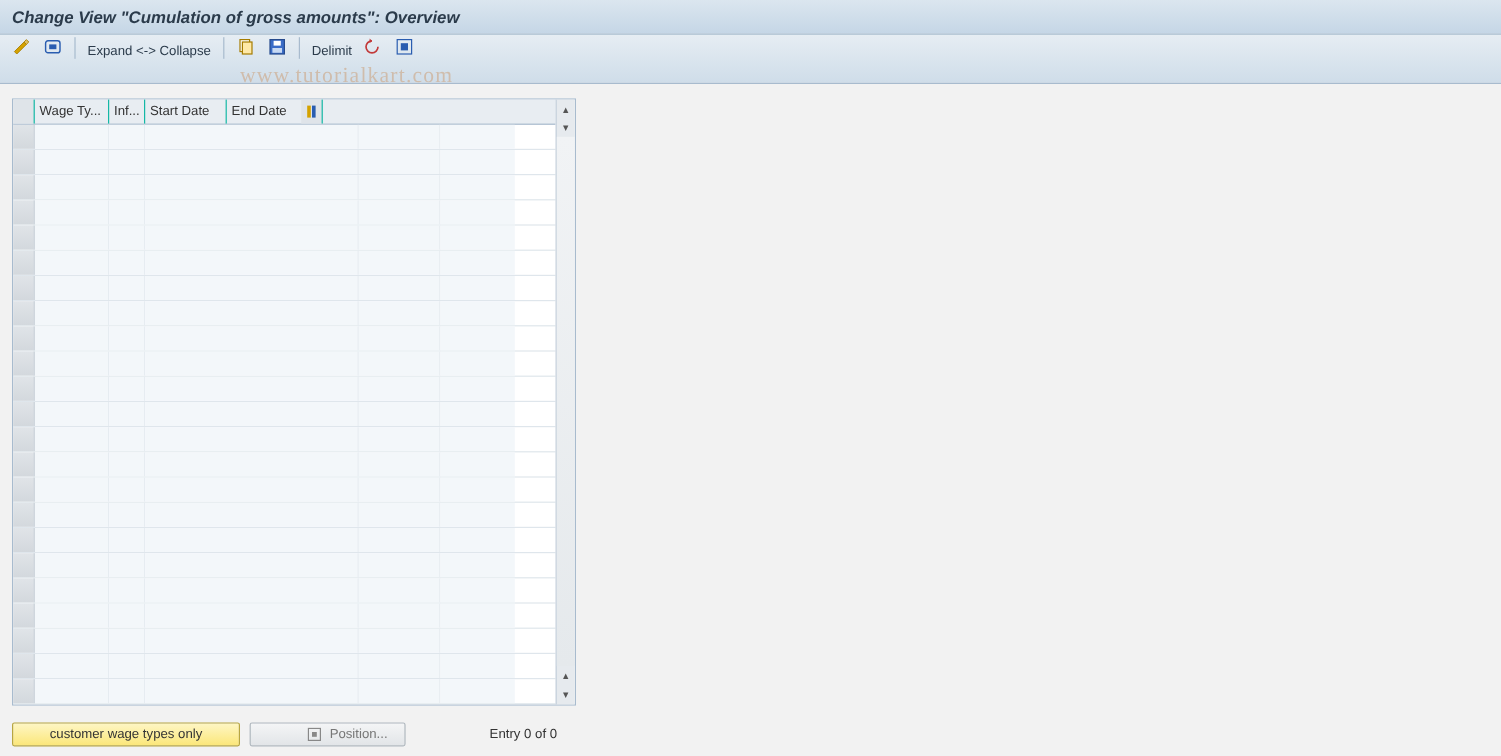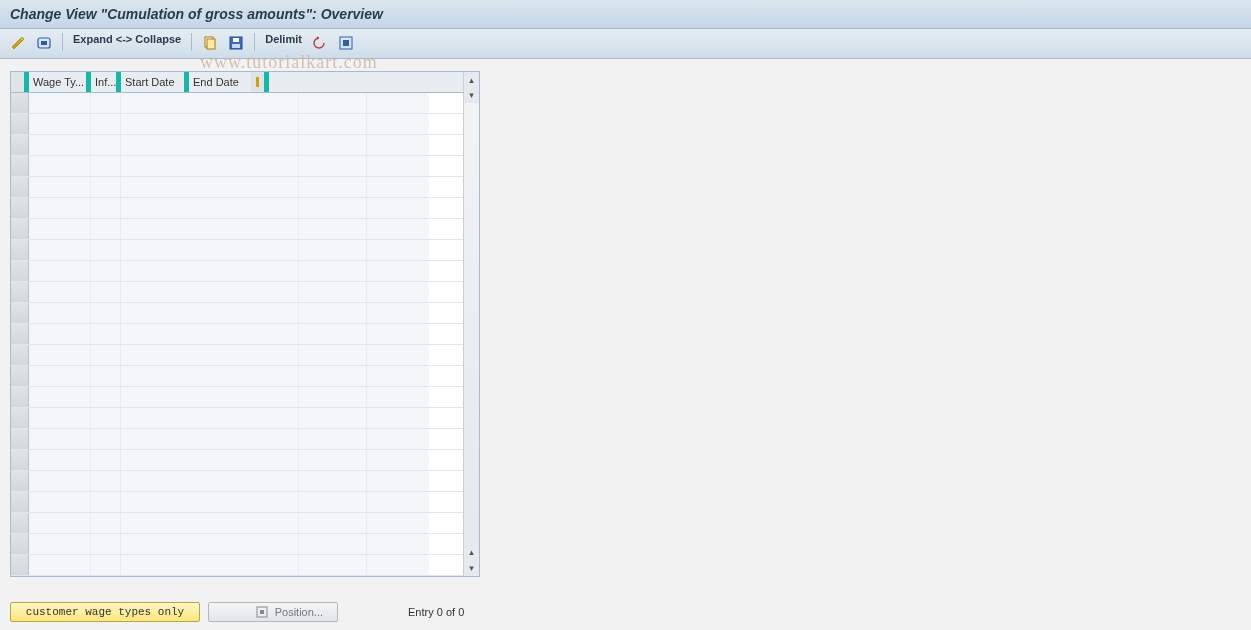--- a/index.html
+++ b/index.html
@@ -20,27 +20,26 @@
     border-bottom: 1px solid #9db5c9;
   }
   .header-title {
     font-style: italic;
     font-weight: bold;
     font-size: 14px;
     color: #2b3b4b;
   }
   .toolbar {
     background: linear-gradient(#e6edf3, #cfdde9);
-    padding: 4px 8px;
-    display: flex;
-    align-items: flex-start;
+    padding: 20px 8px;
+    display: flex;
+    align-items: flex-end;
     gap: 6px;
     border-bottom: 1px solid #a8bbce;
     height: 30px;
-    font-weight: bold;
   }
   .tb-btn {
     display: inline-flex;
     align-items: center;
     justify-content: center;
     width: 20px;
     height: 20px;
     cursor: pointer;
   }
   .tb-text {
@@ -80,21 +79,21 @@
     flex: 1;
   }
   .thead {
     display: flex;
     background: #e8edf2;
     border-bottom: 1px solid #a8bbce;
     height: 21px;
     align-items: center;
   }
   .th {
-    border-right: 5px solid #14b8a6;
+    border-right: 1px solid #14b8a6;
     padding: 3px 4px;
     font-size: 11px;
     color: #333;
     white-space: nowrap;
     overflow: hidden;
     text-overflow: ellipsis;
     height: 100%;
     display: flex;
     align-items: center;
   }
@@ -157,21 +156,20 @@
     border: 1px solid #b8a640;
     border-radius: 2px;
     padding: 3px 14px;
     height: 20px;
     display: flex;
     align-items: center;
     justify-content: center;
     min-width: 190px;
     color: #333;
     cursor: pointer;
-    font-family: Liberation Mono, monospace;
   }
   .btn-gray {
     background: linear-gradient(#f4f5f6,#e2e5e8);
     border: 1px solid #b0b8bf;
     border-radius: 2px;
     padding: 3px 14px;
     height: 20px;
     display: flex;
     align-items: center;
     justify-content: flex-end;

